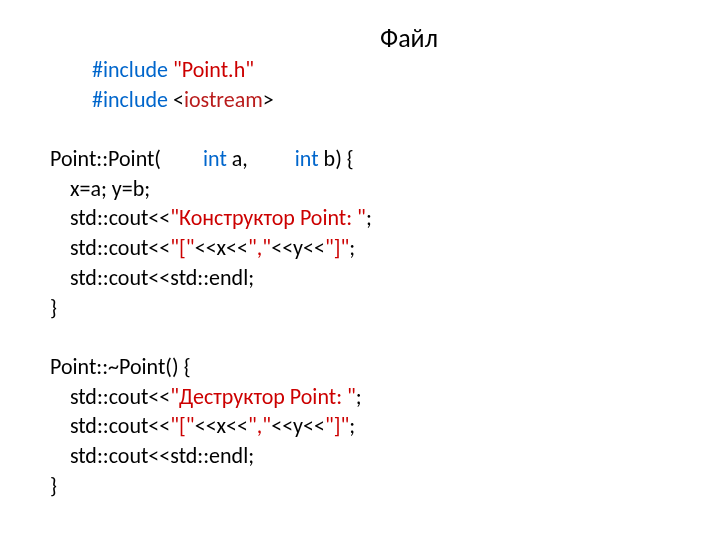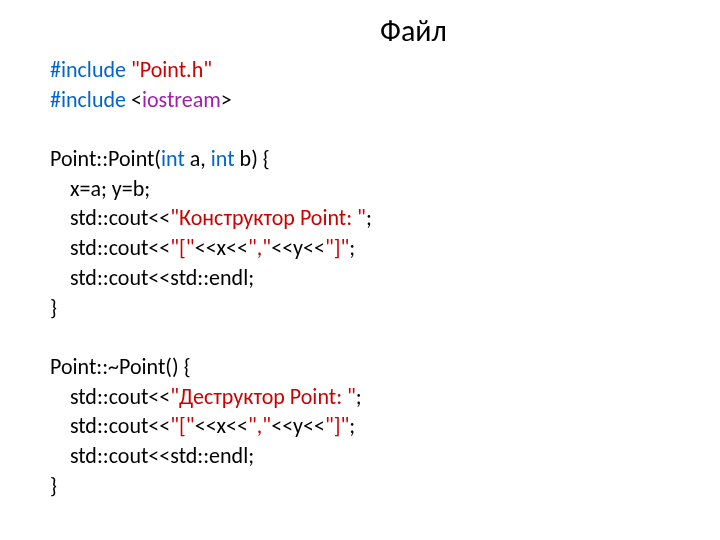--- a/index.html
+++ b/index.html
@@ -12,37 +12,37 @@
   }
   .slide {
     position: relative;
     width: 720px;
     height: 540px;
     box-sizing: border-box;
   }
   .title {
     position: absolute;
     left: 380px;
-    top: 14px;
-    font-size: 30px;
+    top: 24px;
+    font-size: 26px;
     color: #000000;
     line-height: 1.15;
   }
   .code {
     position: absolute;
     left: 50px;
     top: 55px;
     font-size: 22px;
     line-height: 1.35;
     color: #000000;
     white-space: pre;
   }
-  .blue  { color: #0066cc; }
+  .blue  { color: #0066cc; margin-left: 42px; }
   .red   { color: #cc0000; }
-  .green { color: #a21caf; }
+  .green { color: #b91c1c; }
   .black { color: #000000; }
 </style>
 </head>
 <body>
 
 <div class="slide">
 
   <div class="title">
     <div>Файл</div>
   </div>

